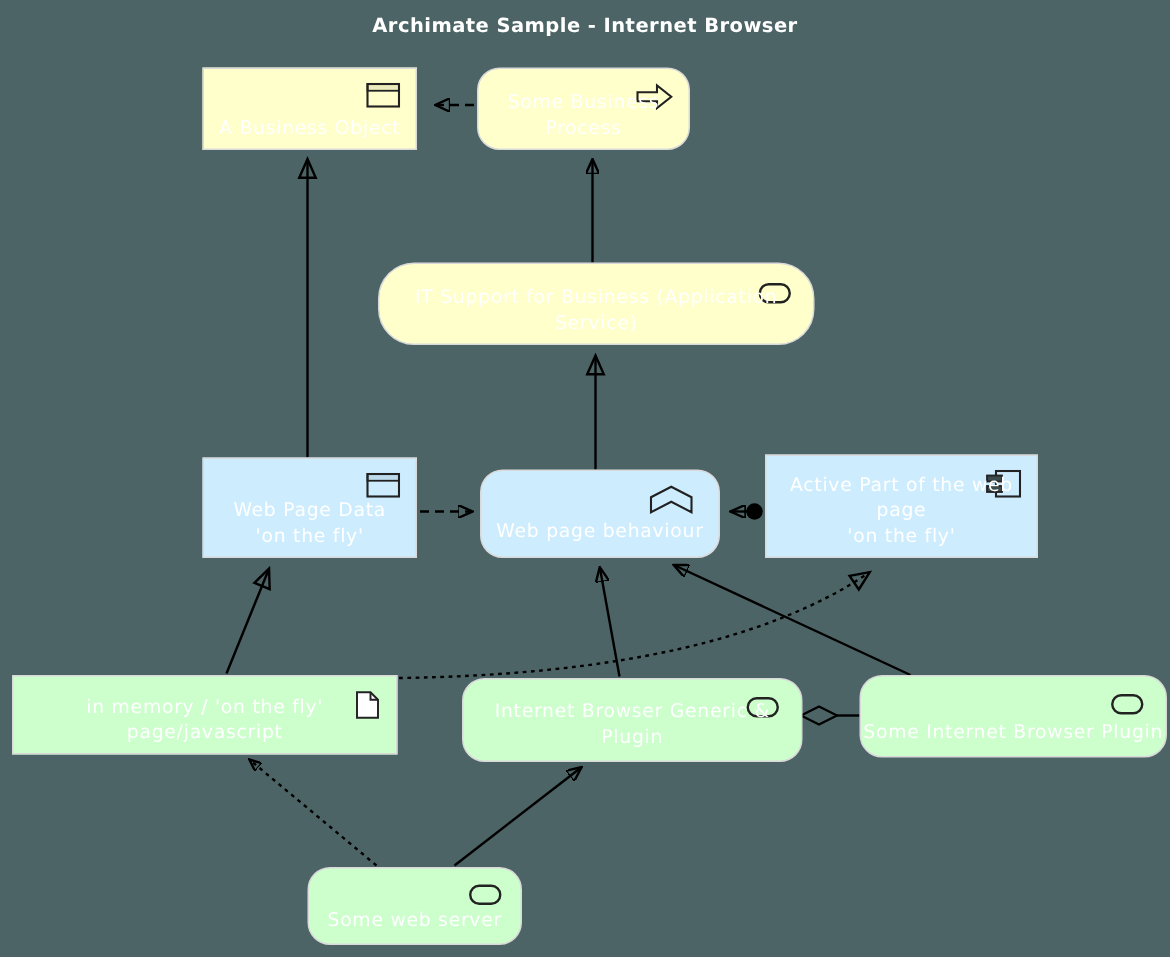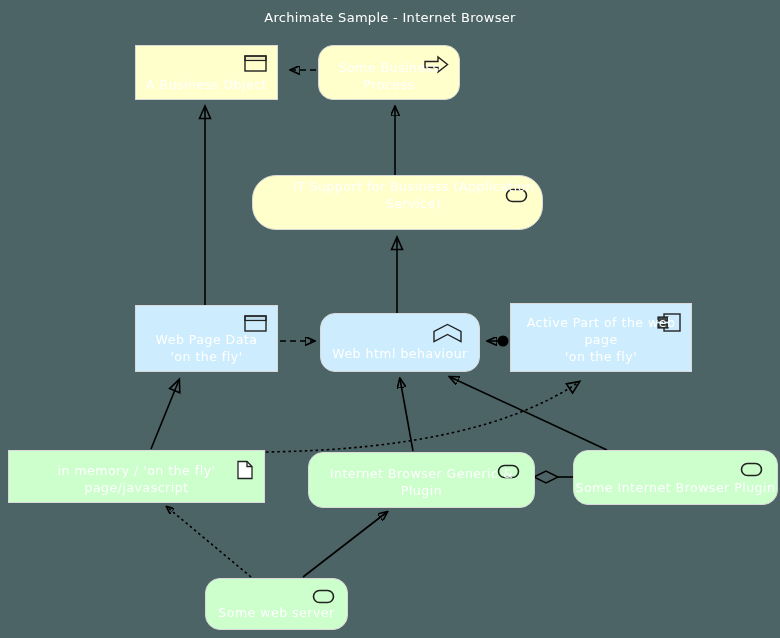--- a/index.html
+++ b/index.html
@@ -7,21 +7,21 @@
     width:780px;height:638px;
     background:#4D6466;
     font-family:"DejaVu Sans", sans-serif;
     overflow:hidden;
   }
   #canvas{
     position:relative;width:780px;height:638px;background:#4D6466;
   }
   #title{
     position:absolute;top:10px;left:0;width:100%;
-    text-align:center;color:#ffffff;font-size:13px;font-weight:normal;
+    text-align:center;color:#ffffff;font-size:13px;font-weight:bold;
     letter-spacing:0.3px;
   }
   .node{
     position:absolute;
     border:1px solid #d9d9d9;
     box-sizing:border-box;
   }
   .biz{background:#FFFFCC;}
   .app{background:#CDEDFE;}
   .tech{background:#CCFFCC;}
@@ -98,41 +98,41 @@
     </span>
     <div class="node-label">Some Business Process</div>
   </div>
 
   <div class="node biz rounded-lg" style="left:252px;top:175px;width:291px;height:55px;">
     <span class="node-icon" style="right:14px;top:12px;">
       <svg width="23" height="15">
           <rect x="1.5" y="1.5" width="20" height="12" rx="6" ry="6" fill="none" stroke="#222" stroke-width="1.6"></rect>
         </svg>
     </span>
-    <div class="node-label" style="bottom:16px;padding-left:16px;">IT Support for Business (Application Service)</div>
+    <div class="node-label" style="bottom:5px;">IT Support for Business (Application Service)</div>
   </div>
 
   <div class="node app" style="left:135px;top:305px;width:143px;height:67px;">
     <span class="node-icon">
       <svg width="23" height="17">
           <rect x="1" y="1" width="21" height="15" fill="none" stroke="#222" stroke-width="1.4"></rect>
           <rect x="1" y="1" width="21" height="4.5" fill="rgba(0,0,0,0.08)" stroke="#222" stroke-width="1.2"></rect>
         </svg>
     </span>
     <div class="node-label">Web Page Data
 'on the fly'</div>
   </div>
 
   <div class="node app rounded" style="left:320px;top:313px;width:160px;height:59px;">
     <span class="node-icon" style="right:16px;">
       <svg width="31" height="20">
           <polygon points="2,18.5 2,8.5 15.5,1.5 29,8.5 29,18.5 15.5,11.5" fill="none" stroke="#222" stroke-width="1.4"></polygon>
         </svg>
     </span>
-    <div class="node-label" style="bottom:8px;">Web html behaviour</div>
+    <div class="node-label" style="bottom:8px;">Web page behaviour</div>
   </div>
 
   <div class="node app" style="left:510px;top:303px;width:182px;height:69px;">
     <span class="node-icon">
       <svg width="24" height="19">
           <rect x="7" y="1" width="16" height="17" fill="none" stroke="#222" stroke-width="1.4"></rect>
           <rect x="1" y="4" width="10" height="4" fill="#3b4a4c" stroke="#222" stroke-width="1.2"></rect>
           <rect x="1" y="11" width="10" height="4" fill="#3b4a4c" stroke="#222" stroke-width="1.2"></rect>
         </svg>
     </span>

